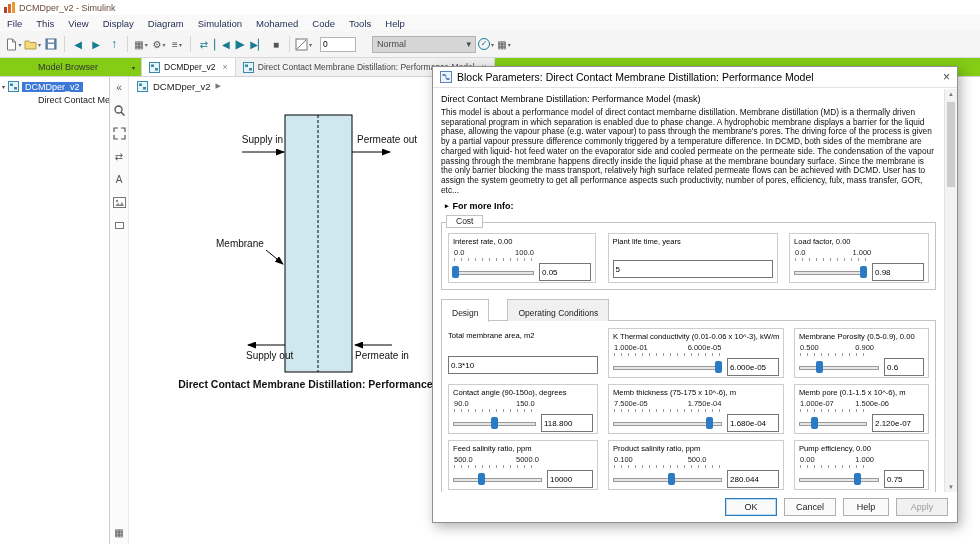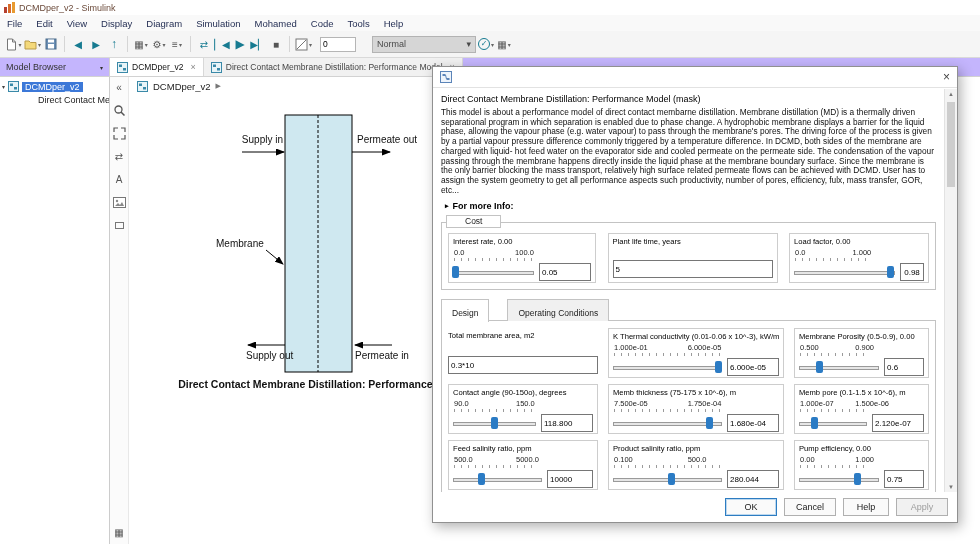--- a/index.html
+++ b/index.html
@@ -14,21 +14,21 @@
 .tbtn { min-width:16px; height:18px; display:inline-flex; align-items:center; justify-content:center; font-size:10px; color:#555; gap:1px; }
 .tbtn .caret { font-size:6px; color:#666; }
 .tsep { width:1px; height:16px; background:#d5d5d5; margin:0 3px; }
 .teal { color:#177b91; }
 .big { font-size:12px; }
 .zoombox { width:36px; height:15px; border:1px solid #b5b5b5; background:#fff; font-size:8.5px; padding:0 2px; font-family:inherit; margin-left:6px; }
 .combo { width:104px; height:17px; background:#d6d6d6; border:1px solid #b3b3b3; display:flex; align-items:center; justify-content:space-between; padding:0 4px; font-size:9px; color:#4a4a4a; margin-left:14px; }
 .circle-check { width:12px; height:12px; border:1px solid #177b91; border-radius:50%; font-size:8px; line-height:10px; text-align:center; color:#177b91; }
 
 
-.tabstrip { position:absolute; top:58px; left:0; right:0; height:19px; background:#c4b5fd; border-bottom:1px solid #d2d2d2; display:flex; align-items:stretch; font-size:8.5px; color:#333; }
+.tabstrip { position:absolute; top:58px; left:0; right:0; height:19px; background:#84cc16; border-bottom:1px solid #d2d2d2; display:flex; align-items:stretch; font-size:8.5px; color:#333;padding-left:32px; }
 .browser-head { width:110px; display:flex; align-items:center; gap:4px; padding:0 6px; border-right:1px solid #d2d2d2; font-size:9px; }
 .browser-head .caret { font-size:6px; margin-left:auto; }
 .doc-tab { display:flex; align-items:center; gap:4px; padding:0 7px; border-right:1px solid #d8d8d8; background:#f1f1f1; color:#444; }
 .doc-tab.active { background:#fff; color:#111; }
 .tab-close { color:#888; font-size:9px; margin-left:3px; }
 
 
 .tree-panel { position:absolute; top:77px; bottom:0; left:0; width:110px; background:#fff; border-right:1px solid #ccc; font-size:9px; padding-top:3px; overflow:hidden; }
 .tree-row { display:flex; align-items:center; gap:3px; padding:1px 2px; white-space:nowrap; }
 .tcaret { font-size:6px; color:#444; }
@@ -62,21 +62,21 @@
 .btn.default { border-color:#2d7cc1; box-shadow:inset 0 0 0 1px #bcd8ef; }
 .btn.disabled { color:#9d9d9d; background:#f1f1f1; }
 
 .mask-header { font-size:9px; color:#000; margin-bottom:4px; }
 .desc { font-size:8.3px; line-height:1.17; color:#101010; }
 .copyright { font-size:8.3px; margin-top:2px; color:#101010; }
 .more-info { font-size:9px; font-weight:bold; margin:6px 4px 4px; display:flex; align-items:center; gap:4px; color:#000; }
 .mi-arrow { font-size:7px; }
 
 .group { position:relative; border:1px solid #c3c3c3; margin-top:11px; padding:10px 6px 6px; }
-.group-tab { position:absolute; top:-8px; left:4px; background:#fff; border:1px solid #c3c3c3; padding:0 18px 1px; font-size:8.5px; }
+.group-tab { position:absolute; top:-8px; left:4px; background:#fff; border:1px solid #c3c3c3; padding:0 9px 1px; font-size:8.5px; }
 .hrow { display:flex; justify-content:space-between; }
 
 .pbox { border:1px solid #cdcdcd; padding:3px 4px 4px; background:#fff; height:50px; }
 .plabel { font-size:7.6px; white-space:nowrap; overflow:hidden; margin-bottom:2px; color:#000; }
 .minmax { position:relative; height:9px; font-size:7.5px; color:#222; }
 .minmax .mn { position:absolute; left:1px; top:0; }
 .minmax .mx { position:absolute; left:45%; top:0; }
 .ticks { height:3px; margin:1px 58px 2px 1px; background-image:repeating-linear-gradient(90deg,#9a9a9a 0,#9a9a9a 1px,transparent 1px,transparent 7px); }
 .srow { display:flex; align-items:center; gap:5px; }
 .track { position:relative; flex:1; height:13px; }
@@ -103,21 +103,21 @@
   <svg width="11" height="11">
       <rect x="0" y="5" width="3" height="6" fill="#b5402f"></rect>
       <rect x="4" y="2" width="3" height="9" fill="#d86b2a"></rect>
       <rect x="8" y="0" width="3" height="11" fill="#e89a30"></rect>
     </svg>
   <span>DCMDper_v2 - Simulink</span>
 </div>
 
 <div class="menubar">
   <span class="mi">File</span>
-  <span class="mi">Edit</span>
+  <span class="mi">This</span>
   <span class="mi">View</span>
   <span class="mi">Display</span>
   <span class="mi">Diagram</span>
   <span class="mi">Simulation</span>
   <span class="mi">Mohamed</span>
   <span class="mi">Code</span>
   <span class="mi">Tools</span>
   <span class="mi">Help</span>
 </div>
 
@@ -311,20 +311,21 @@
 </div>
 
 <div class="dialog">
   <div class="dlg-title">
     <svg width="12" height="12">
         <rect x="0.5" y="0.5" width="11" height="11" fill="#eef4fb" stroke="#5b84b8"></rect>
         <rect x="2.5" y="3" width="3" height="2" fill="#5b84b8"></rect>
         <rect x="6.5" y="7" width="3" height="2" fill="#5b84b8"></rect>
         <line x1="5.5" y1="4" x2="6.5" y2="8" stroke="#5b84b8"></line>
       </svg>
+    <span>Block Parameters: Direct Contact Membrane Distillation: Performance Model</span>
     <span class="dlg-close">×</span>
   </div>
 
   <div class="dlg-body">
     <div class="mask-header">Direct Contact Membrane Distillation: Performance Model (mask)</div>
     <div class="desc">This model is about a performance model of direct contact membarne distillation. Membrane distillation (MD) is a thermally driven separational program in which separation is enabled due to phase change. A hydrophobic membrane displays a barrier for the liquid phase, allowing the vapour phase (e.g. water vapour) to pass through the membrane's pores. The driving force of the process is given by a partial vapour pressure difference commonly triggered by a temperature difference. In DCMD, both sides of the membrane are charged with liquid- hot feed water on the evaporator side and cooled permeate on the permeate side. The condensation of the vapour passing through the membrane happens directly inside the liquid phase at the membrane boundary surface. Since the membrane is the only barrier blocking the mass transport, relatively high surface related permeate flows can be achieved with DCMD. User has to assign the system geometry to get all performance aspects such productivity, number of pores, efficiency, fulx, mass transfer, GOR, etc...</div>
     <div class="more-info">
       <span class="mi-arrow">▸</span>
       <span>For more Info:</span>
     </div>
@@ -354,21 +355,21 @@
           <div class="plabel">Load factor, 0.00</div>
           <div class="minmax">
               <span class="mn">0.0</span>
               <span class="mx">1.000</span>
             </div>
           <div class="ticks"></div>
           <div class="srow">
             <div class="track">
                 <span class="thumb" style="left: 95%;"></span>
               </div>
-            <input class="val" style="width: 24px; text-align: center;" readonly="" value="0.98">
+            <input class="val" style="width: 52px;" readonly="" value="0.98">
           </div>
         </div>
       </div>
     </div>
 
     <div class="ntabs">
       <div class="ntab active">Design</div>
       <div class="ntab">Operating Conditions</div>
     </div>
 

